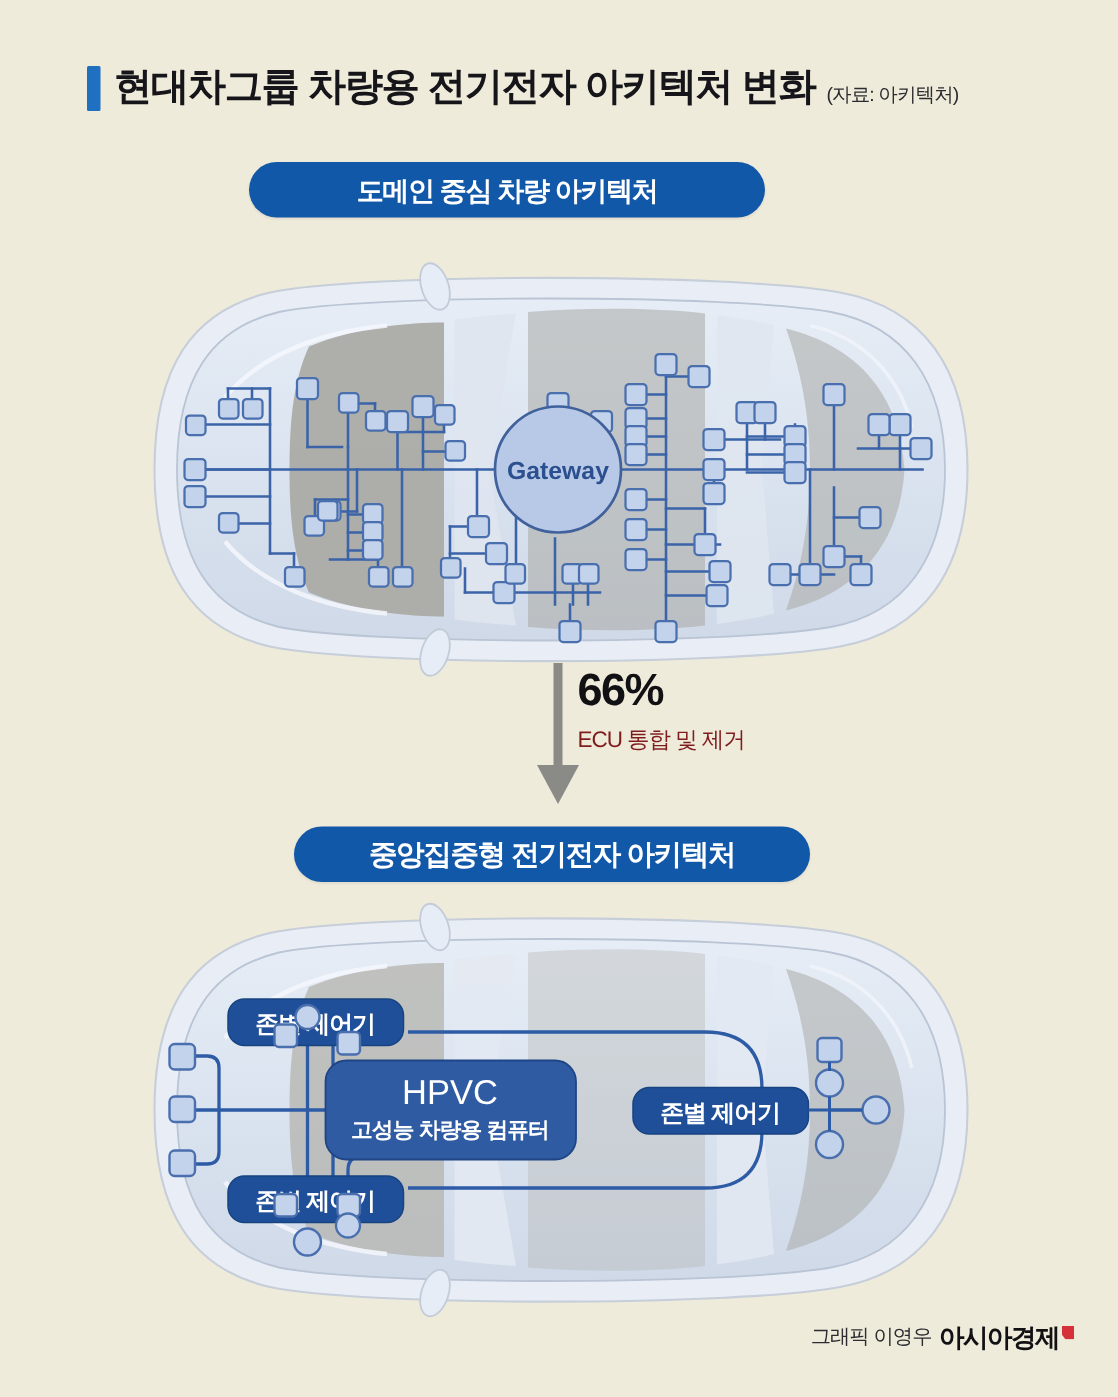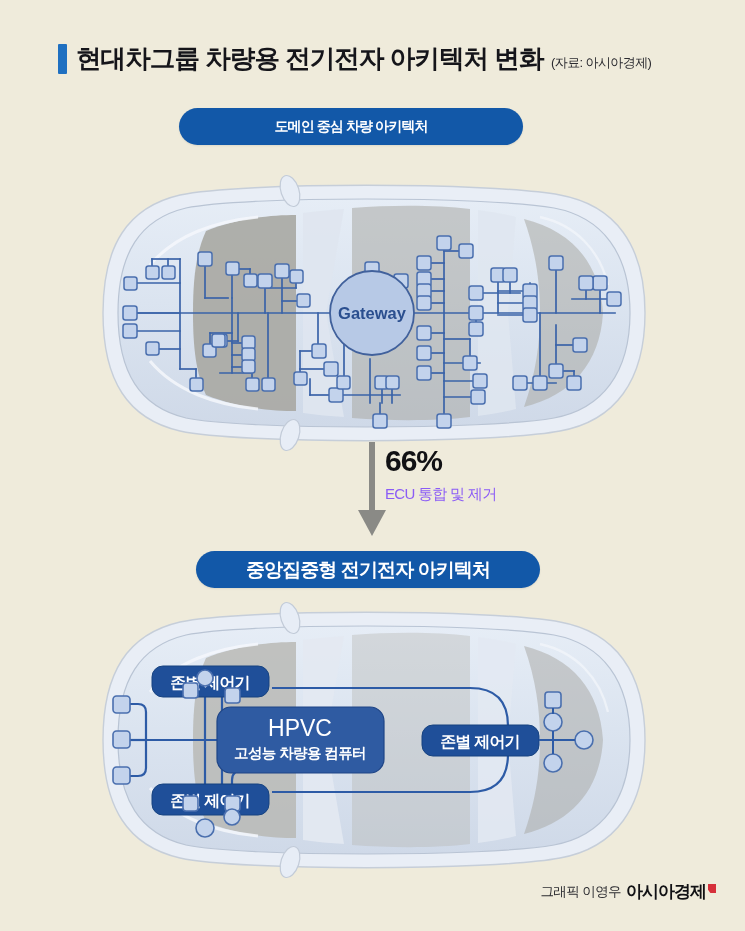--- a/index.html
+++ b/index.html
@@ -32,33 +32,33 @@
 
   
   .pill{
     position:absolute;
     background:#1258a8;color:#ffffff;
     border-radius:20px;
     display:flex;align-items:center;justify-content:center;
     font-weight:bold;letter-spacing:-0.9px;
     box-shadow:0 1px 2px rgba(0,0,0,.08);
   }
-  #pill-domain{left:179px;top:108px;width:344px;height:37px;font-size:14px;}
+  #pill-domain{left:166px;top:108px;width:344px;height:37px;font-size:18px;}
   #pill-central{left:196px;top:551px;width:344px;height:37px;font-size:19px;}
 
   
   .transition{position:absolute;left:0;top:440px;width:629px;height:105px;}
   .pct{
     position:absolute;left:385px;top:4px;
     font-size:30px;font-weight:bold;color:#111114;
     letter-spacing:-1px;line-height:34px;
   }
   .pct-sub{
     position:absolute;left:385px;top:44px;
-    font-size:15px;color:#8b5cf6;letter-spacing:-0.7px;
+    font-size:15px;color:#7f1d1d;letter-spacing:-0.7px;
     line-height:20px;white-space:nowrap;
   }
   .arrow-wrap{position:absolute;left:352px;top:0;width:40px;height:100px;}
 
   
   .stage{position:absolute;left:0;width:745px;}
   #stage-top{top:173px;height:280px;}
   #stage-bottom{top:600px;height:280px;}
   svg{display:block;}
 
@@ -83,21 +83,21 @@
   }
 </style>
 </head>
 <body>
 
 <div class="page">
 
   <div class="header">
     <div class="accent-bar"></div>
     <div class="title">현대차그룹 차량용 전기전자 아키텍처 변화</div>
-    <div class="source-note">(자료: 아시아경제)</div>
+    <div class="source-note">(자료: 아키텍처)</div>
   </div>
 
   <div class="pill" id="pill-domain">도메인 중심 차량 아키텍처</div>
 
   <div class="stage" id="stage-top">
     <svg width="745" height="280" viewBox="0 0 745 280">
       <defs>
         <linearGradient id="bodyGradT" x1="0" y1="0" x2="0" y2="1">
           <stop offset="0%" stop-color="#e6edf6"></stop>
           <stop offset="45%" stop-color="#dbe4f0"></stop>

